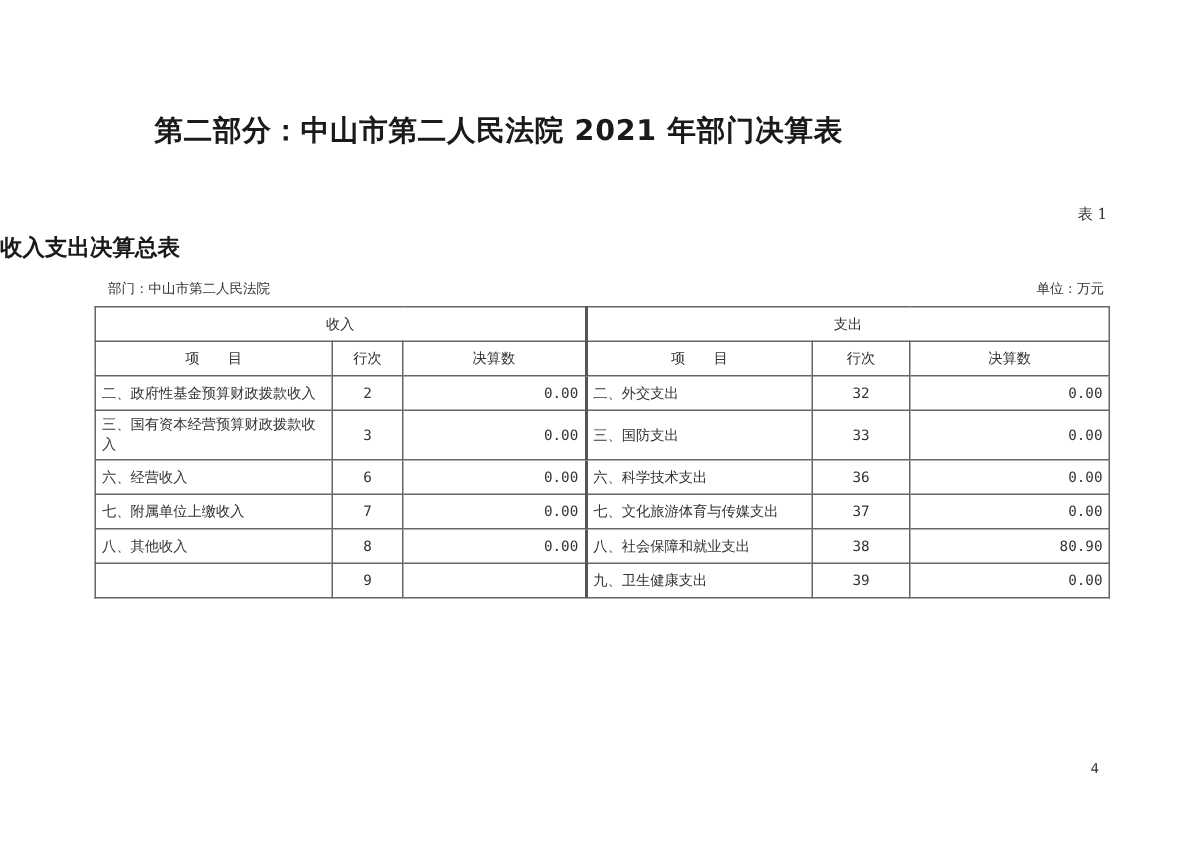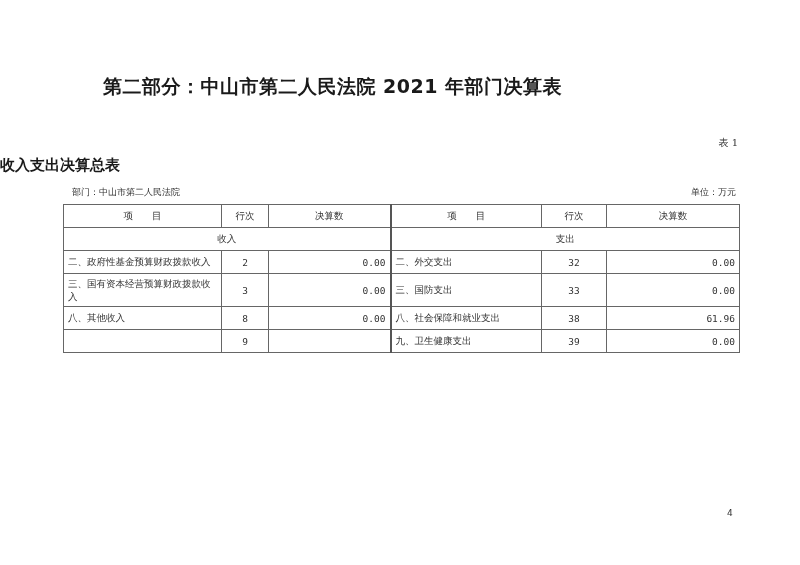--- a/index.html
+++ b/index.html
@@ -63,54 +63,70 @@
   <colgroup>
     <col style="width:158px">
     <col style="width:47px">
     <col style="width:122px">
     <col style="width:151px">
     <col style="width:65px">
     <col style="width:133px">
   </colgroup>
   <tbody>
       <tr>
+    <td colspan="3" class="c mid">收入</td>
+    <td colspan="3" class="c">支出</td>
+  </tr>
+  <tr>
     <td class="c">项　　目</td>
     <td class="c">行次</td>
     <td class="c mid">决算数</td>
     <td class="c">项　　目</td>
     <td class="c">行次</td>
     <td class="c">决算数</td>
-  </tr>
-  <tr>
-    <td colspan="3" class="c mid">收入</td>
-    <td colspan="3" class="c">支出</td>
   </tr>
   <tr>
     <td class="l">二、政府性基金预算财政拨款收入</td>
     <td class="num">2</td>
     <td class="r mid">0.00</td>
     <td class="l">二、外交支出</td>
     <td class="num">32</td>
     <td class="r">0.00</td>
   </tr>
   <tr class="tall">
     <td class="l wrap">三、国有资本经营预算财政拨款收入</td>
     <td class="num">3</td>
     <td class="r mid">0.00</td>
     <td class="l">三、国防支出</td>
     <td class="num">33</td>
     <td class="r">0.00</td>
   </tr>
   <tr>
+    <td class="l">六、经营收入</td>
+    <td class="num">6</td>
+    <td class="r mid">0.00</td>
+    <td class="l">六、科学技术支出</td>
+    <td class="num">36</td>
+    <td class="r">0.00</td>
+  </tr>
+  <tr>
+    <td class="l">七、附属单位上缴收入</td>
+    <td class="num">7</td>
+    <td class="r mid">0.00</td>
+    <td class="l">七、文化旅游体育与传媒支出</td>
+    <td class="num">37</td>
+    <td class="r">0.00</td>
+  </tr>
+  <tr>
     <td class="l">八、其他收入</td>
     <td class="num">8</td>
     <td class="r mid">0.00</td>
     <td class="l">八、社会保障和就业支出</td>
     <td class="num">38</td>
-    <td class="r">61.96</td>
+    <td class="r">80.90</td>
   </tr>
   <tr>
     <td class="l"></td>
     <td class="num">9</td>
     <td class="r mid"></td>
     <td class="l">九、卫生健康支出</td>
     <td class="num">39</td>
     <td class="r">0.00</td>
   </tr>
 </tbody>

